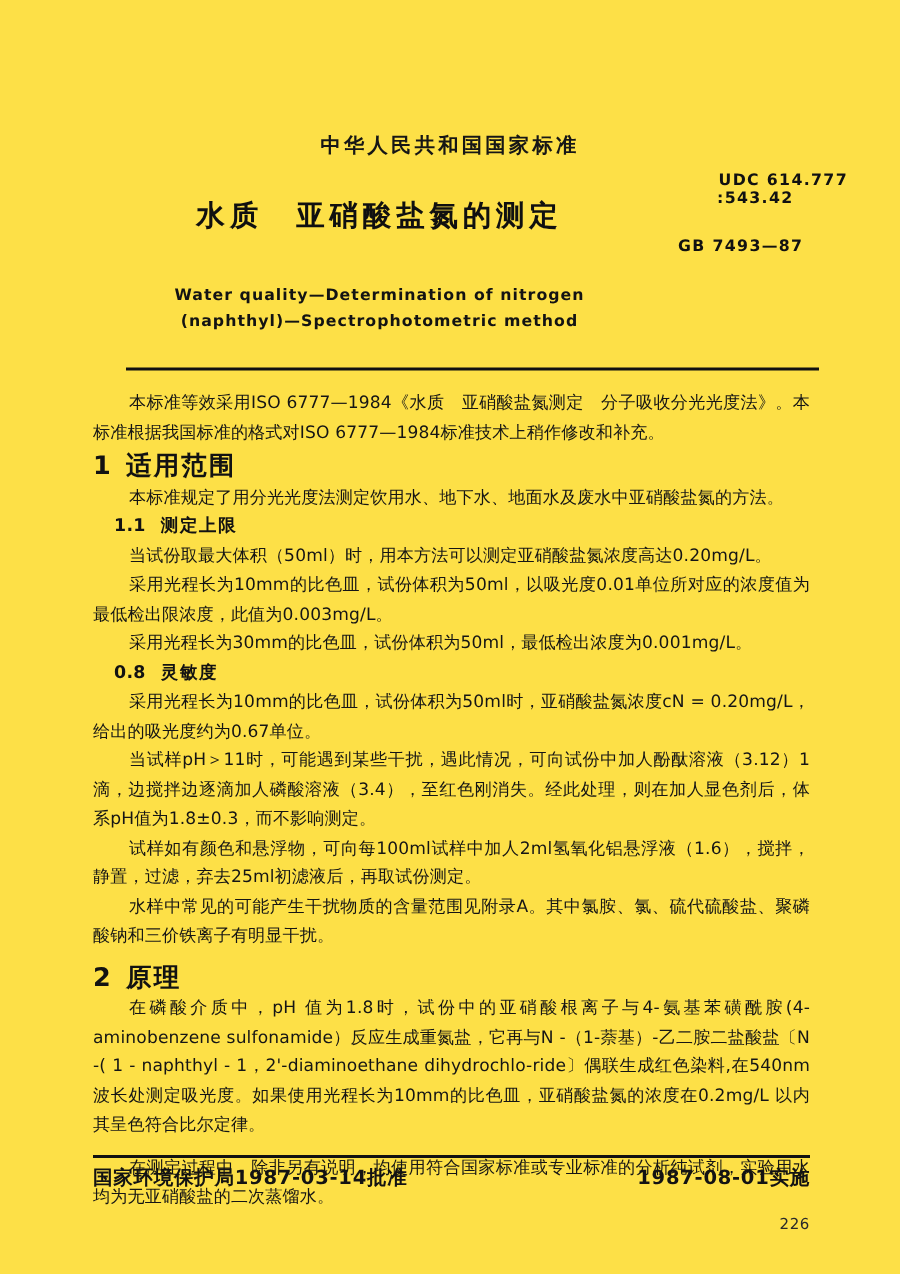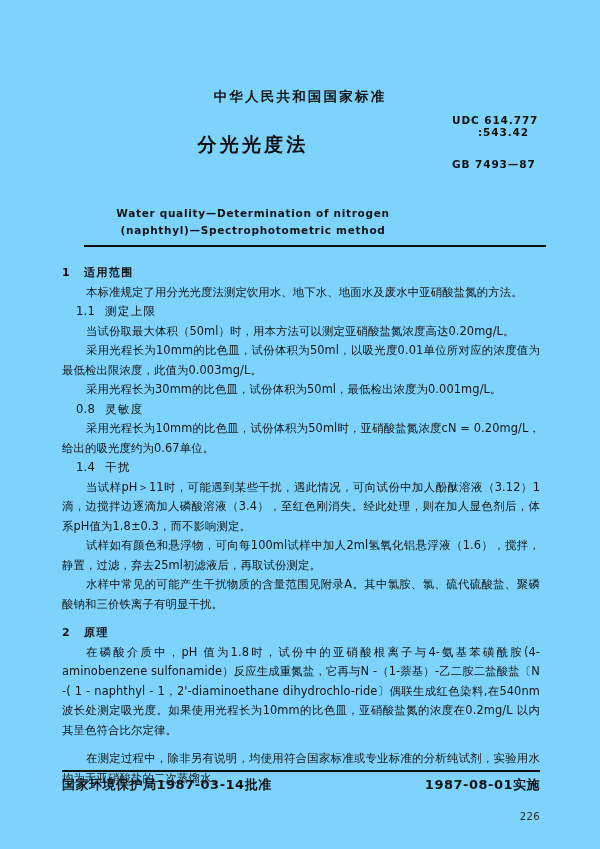--- a/index.html
+++ b/index.html
@@ -12,21 +12,21 @@
     height: 849px;
     position: relative;
     font-family: "DejaVu Sans", "Liberation Sans", sans-serif;
     color: #121212;
     overflow: hidden;
   }
 
   .page {
     position: absolute;
     inset: 0;
-    background: #7dd3fc;
+    background: #fde047;
   }
 
   
   .masthead {
     position: absolute;
     top: 88px;
     left: 0;
     width: 600px;
     text-align: center;
     font-size: 13.5px;
@@ -55,33 +55,33 @@
     position: absolute;
     top: 114px;
     left: 452px;
     width: 140px;
     font-family: "DejaVu Sans", "Liberation Sans", sans-serif;
     font-size: 10.5px;
     font-weight: bold;
     letter-spacing: 0.9px;
     color: #111;
   }
-  .code-udc { white-space: pre; }
+  .code-udc { white-space: pre; margin-left: 27px; }
   .code-udc2 {
     padding-left: 26px;
     white-space: pre;
   }
   .code-gb {
     margin-top: 20px;
     white-space: pre;
   }
 
   .subtitle-block {
     position: absolute;
-    top: 205px;
+    top: 189px;
     left: 88px;
     width: 330px;
     text-align: center;
   }
   .subtitle-line {
     font-size: 10.5px;
     font-weight: bold;
     letter-spacing: 0.7px;
     line-height: 17px;
     color: #131313;
@@ -107,37 +107,37 @@
   .para {
     font-size: 11.4px;
     line-height: 19.5px;
     color: #151515;
     text-align: justify;
     margin: 0;
     letter-spacing: 0.1px;
   }
   .indent { text-indent: 24px; }
   .heading {
-    font-size: 11px;
+    font-size: 17px;
     font-weight: bold;
     line-height: 19.5px;
     margin: 0;
     letter-spacing: 0.2px;
   }
   .heading .num {
     display: inline-block;
     min-width: 12px;
   }
   .heading .txt {
     margin-left: 10px;
     letter-spacing: 1.4px;
   }
   .sub-heading {
     font-size: 11.6px;
-    font-weight: normal;
+    font-weight: bold;
     line-height: 19.5px;
     margin: 0;
     padding-left: 14px;
     letter-spacing: 0.2px;
   }
   .sub-heading .txt {
     margin-left: 10px;
     letter-spacing: 1.2px;
   }
   .gap-s { height: 4px; }
@@ -175,38 +175,39 @@
   }
 </style>
 </head>
 <body>
 
 <div class="page">
 
   <div class="masthead">中华人民共和国国家标准</div>
 
   <div class="title-block">
-    <div class="title-line">分光光度法</div>
+    <div class="title-line">水质　亚硝酸盐氮的测定</div>
   </div>
 
   <div class="code-block">
     <div class="code-udc">UDC 614.777</div>
     <div class="code-udc2">:543.42</div>
     <div class="code-gb">GB 7493—87</div>
   </div>
 
   <div class="subtitle-block">
     <div class="subtitle-line">Water quality—Determination of nitrogen</div>
     <div class="subtitle-line">(naphthyl)—Spectrophotometric method</div>
   </div>
 
   <div class="rule"></div>
 
   <div class="body">
 
+    <p class="para indent">本标准等效采用ISO 6777—1984《水质　亚硝酸盐氮测定　分子吸收分光光度法》。本标准根据我国标准的格式对ISO 6777—1984标准技术上稍作修改和补充。</p>
 
     <div class="gap-s"></div>
 
     <p class="heading">
       <span class="num">1</span><span class="txt">适用范围</span>
     </p>
     <p class="para indent">本标准规定了用分光光度法测定饮用水、地下水、地面水及废水中亚硝酸盐氮的方法。</p>
 
     <p class="sub-heading">
       <span class="num">1.1</span><span class="txt">测定上限</span>
@@ -214,23 +215,20 @@
     <p class="para indent">当试份取最大体积（50ml）时，用本方法可以测定亚硝酸盐氮浓度高达0.20mg/L。</p>
 
     <p class="para indent">采用光程长为10mm的比色皿，试份体积为50ml，以吸光度0.01单位所对应的浓度值为最低检出限浓度，此值为0.003mg/L。</p>
     <p class="para indent">采用光程长为30mm的比色皿，试份体积为50ml，最低检出浓度为0.001mg/L。</p>
 
     <p class="sub-heading">
       <span class="num">0.8</span><span class="txt">灵敏度</span>
     </p>
     <p class="para indent">采用光程长为10mm的比色皿，试份体积为50ml时，亚硝酸盐氮浓度cN = 0.20mg/L，给出的吸光度约为0.67单位。</p>
 
-    <p class="sub-heading">
-      <span class="num">1.4</span><span class="txt">干扰</span>
-    </p>
     <p class="para indent">当试样pH＞11时，可能遇到某些干扰，遇此情况，可向试份中加人酚酞溶液（3.12）1滴，边搅拌边逐滴加人磷酸溶液（3.4），至红色刚消失。经此处理，则在加人显色剂后，体系pH值为1.8±0.3，而不影响测定。</p>
     <p class="para indent">试样如有颜色和悬浮物，可向每100ml试样中加人2ml氢氧化铝悬浮液（1.6），搅拌，静置，过滤，弃去25ml初滤液后，再取试份测定。</p>
     <p class="para indent">水样中常见的可能产生干扰物质的含量范围见附录A。其中氯胺、氯、硫代硫酸盐、聚磷酸钠和三价铁离子有明显干扰。</p>
 
     <div class="gap-m"></div>
 
     <p class="heading">
       <span class="num">2</span><span class="txt">原理</span>
     </p>
     <p class="para indent">在磷酸介质中，pH 值为1.8时，试份中的亚硝酸根离子与4-氨基苯磺酰胺(4-aminobenzene sulfonamide）反应生成重氮盐，它再与N -（1-萘基）-乙二胺二盐酸盐〔N -( 1 - naphthyl - 1，2'-diaminoethane dihydrochlo-ride〕偶联生成红色染料,在540nm波长处测定吸光度。如果使用光程长为10mm的比色皿，亚硝酸盐氮的浓度在0.2mg/L 以内其呈色符合比尔定律。</p>

